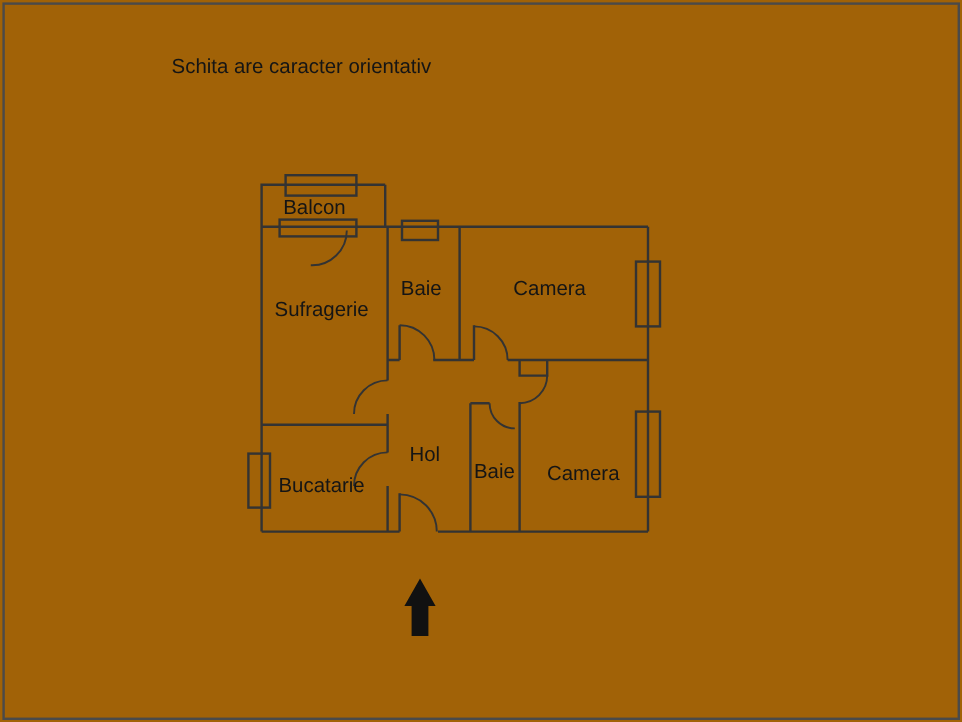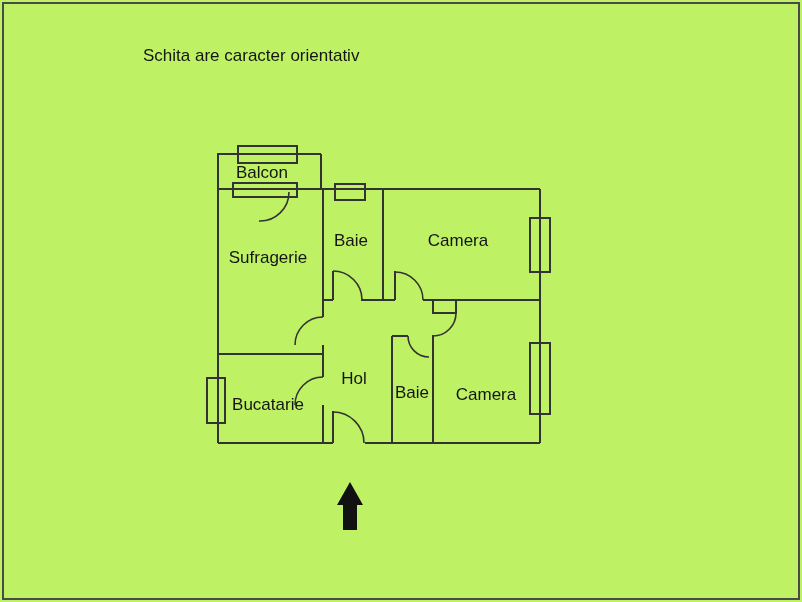--- a/index.html
+++ b/index.html
@@ -5,21 +5,21 @@
   html, body {
     margin: 0;
     padding: 0;
     background: #ffffff;
     font-family: "Liberation Sans", sans-serif;
   }
   .stage {
     position: relative;
     width: 802px;
     height: 602px;
-    background: #bef264;
+    background: #a16207;
     overflow: hidden;
   }
   svg { display: block; }
   text {
     font-family: "Liberation Sans", sans-serif;
     fill: #151515;
   }
   .room-label { font-size: 17px; }
   .title-label { font-size: 17px; }
 </style>

